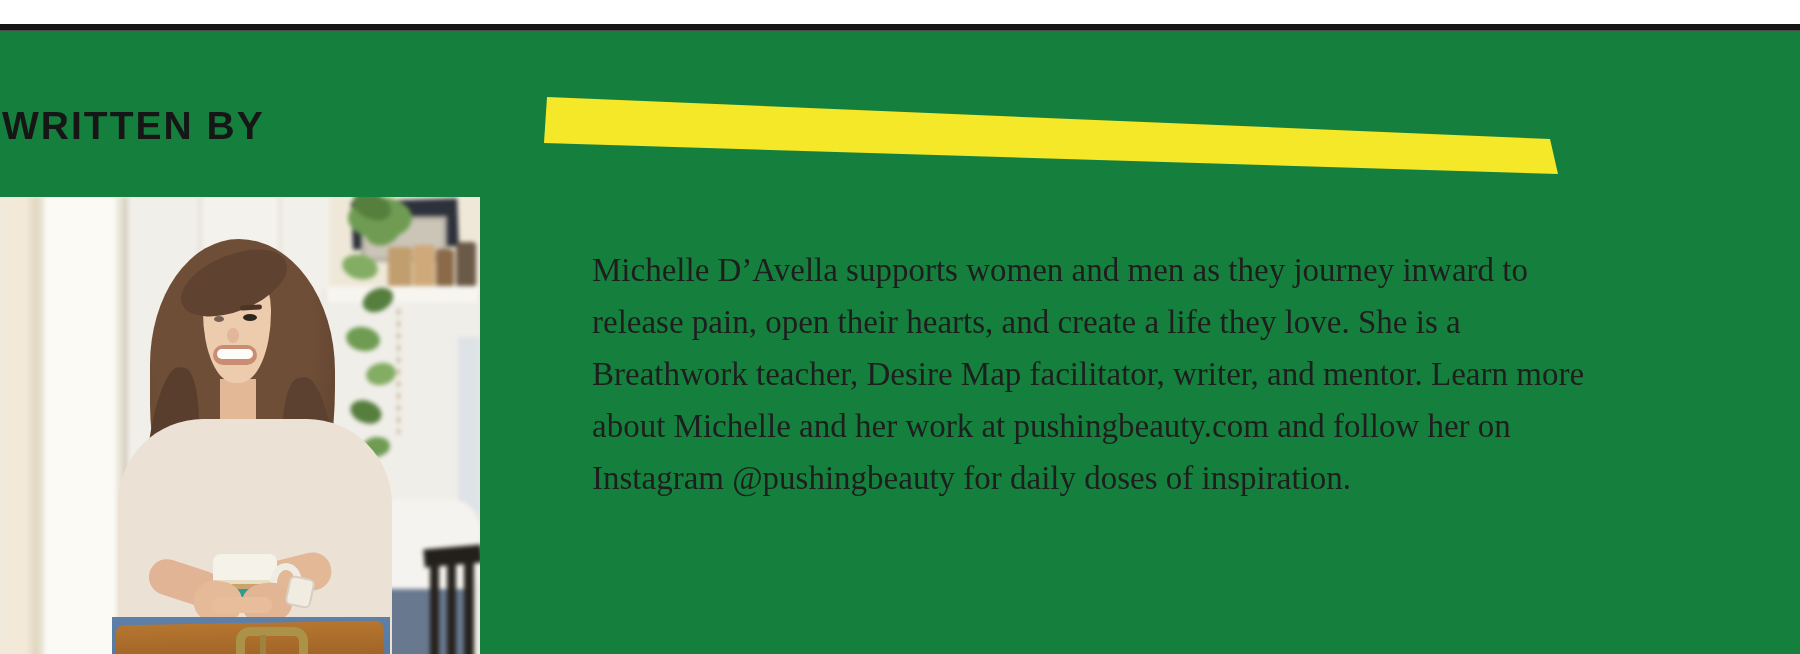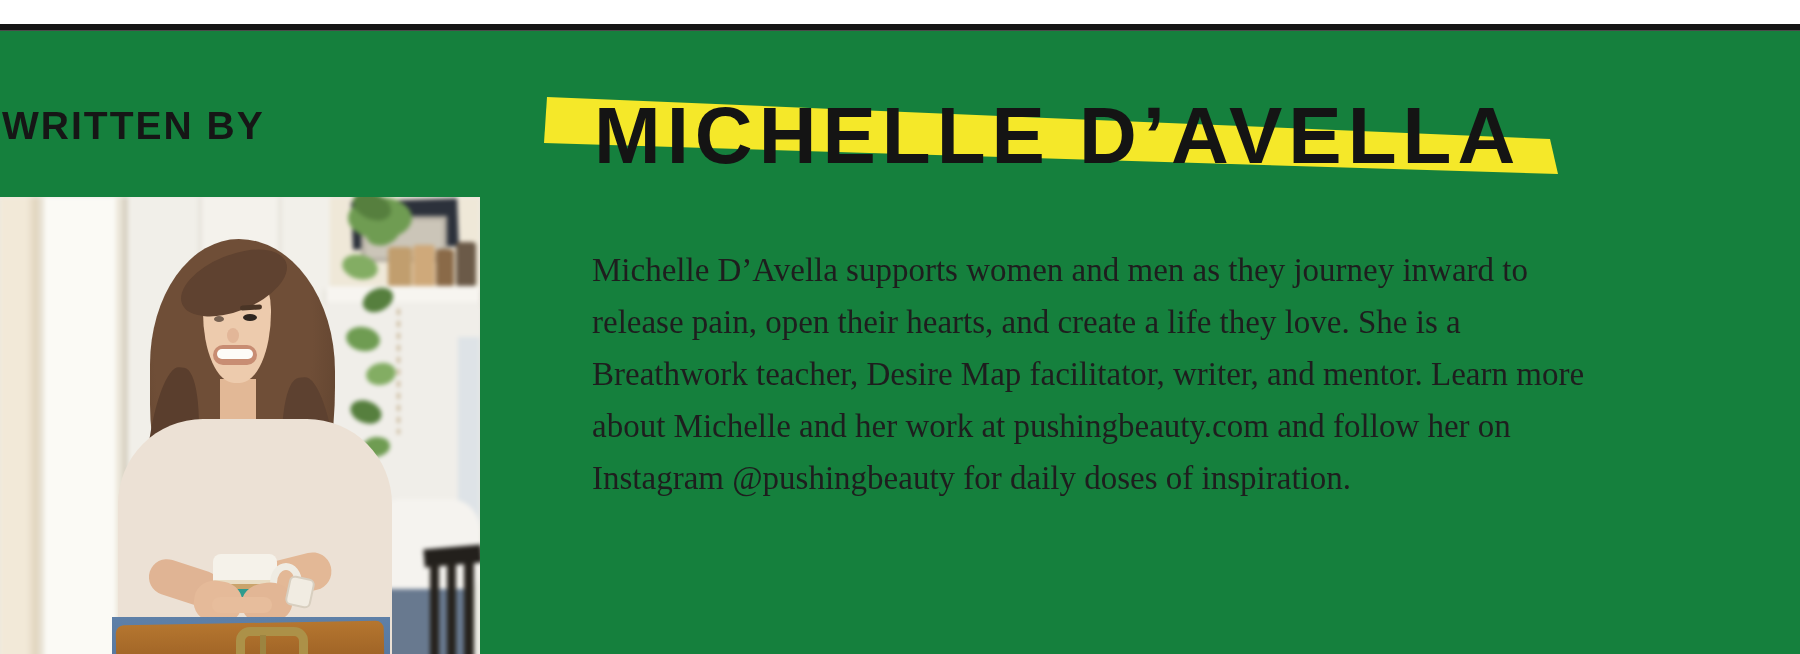--- a/index.html
+++ b/index.html
@@ -39,21 +39,20 @@
 <div class="screen">
 
   <div class="top-bar" style="background: rgb(21, 21, 21);"></div>
 
   <h4 class="byline">WRITTEN BY</h4>
 
   <svg class="highlight-svg" viewBox="0 0 1800 654" xmlns="http://www.w3.org/2000/svg">
     <polygon points="547,73 1550,115 1558,150 544,119" fill="#f5e829"></polygon>
   </svg>
 
-  <h1 class="author-name">MICHELLE D’AVELLA</h1>
 
   <p class="bio-text">Michelle D’Avella supports women and men as they journey inward to
 release pain, open their hearts, and create a life they love. She is a
 Breathwork teacher, Desire Map facilitator, writer, and mentor. Learn more
 about Michelle and her work at pushingbeauty.com and follow her on
 Instagram @pushingbeauty for daily doses of inspiration.</p>
 
   <figure class="author-photo">
 
     <div class="photo-bg">

